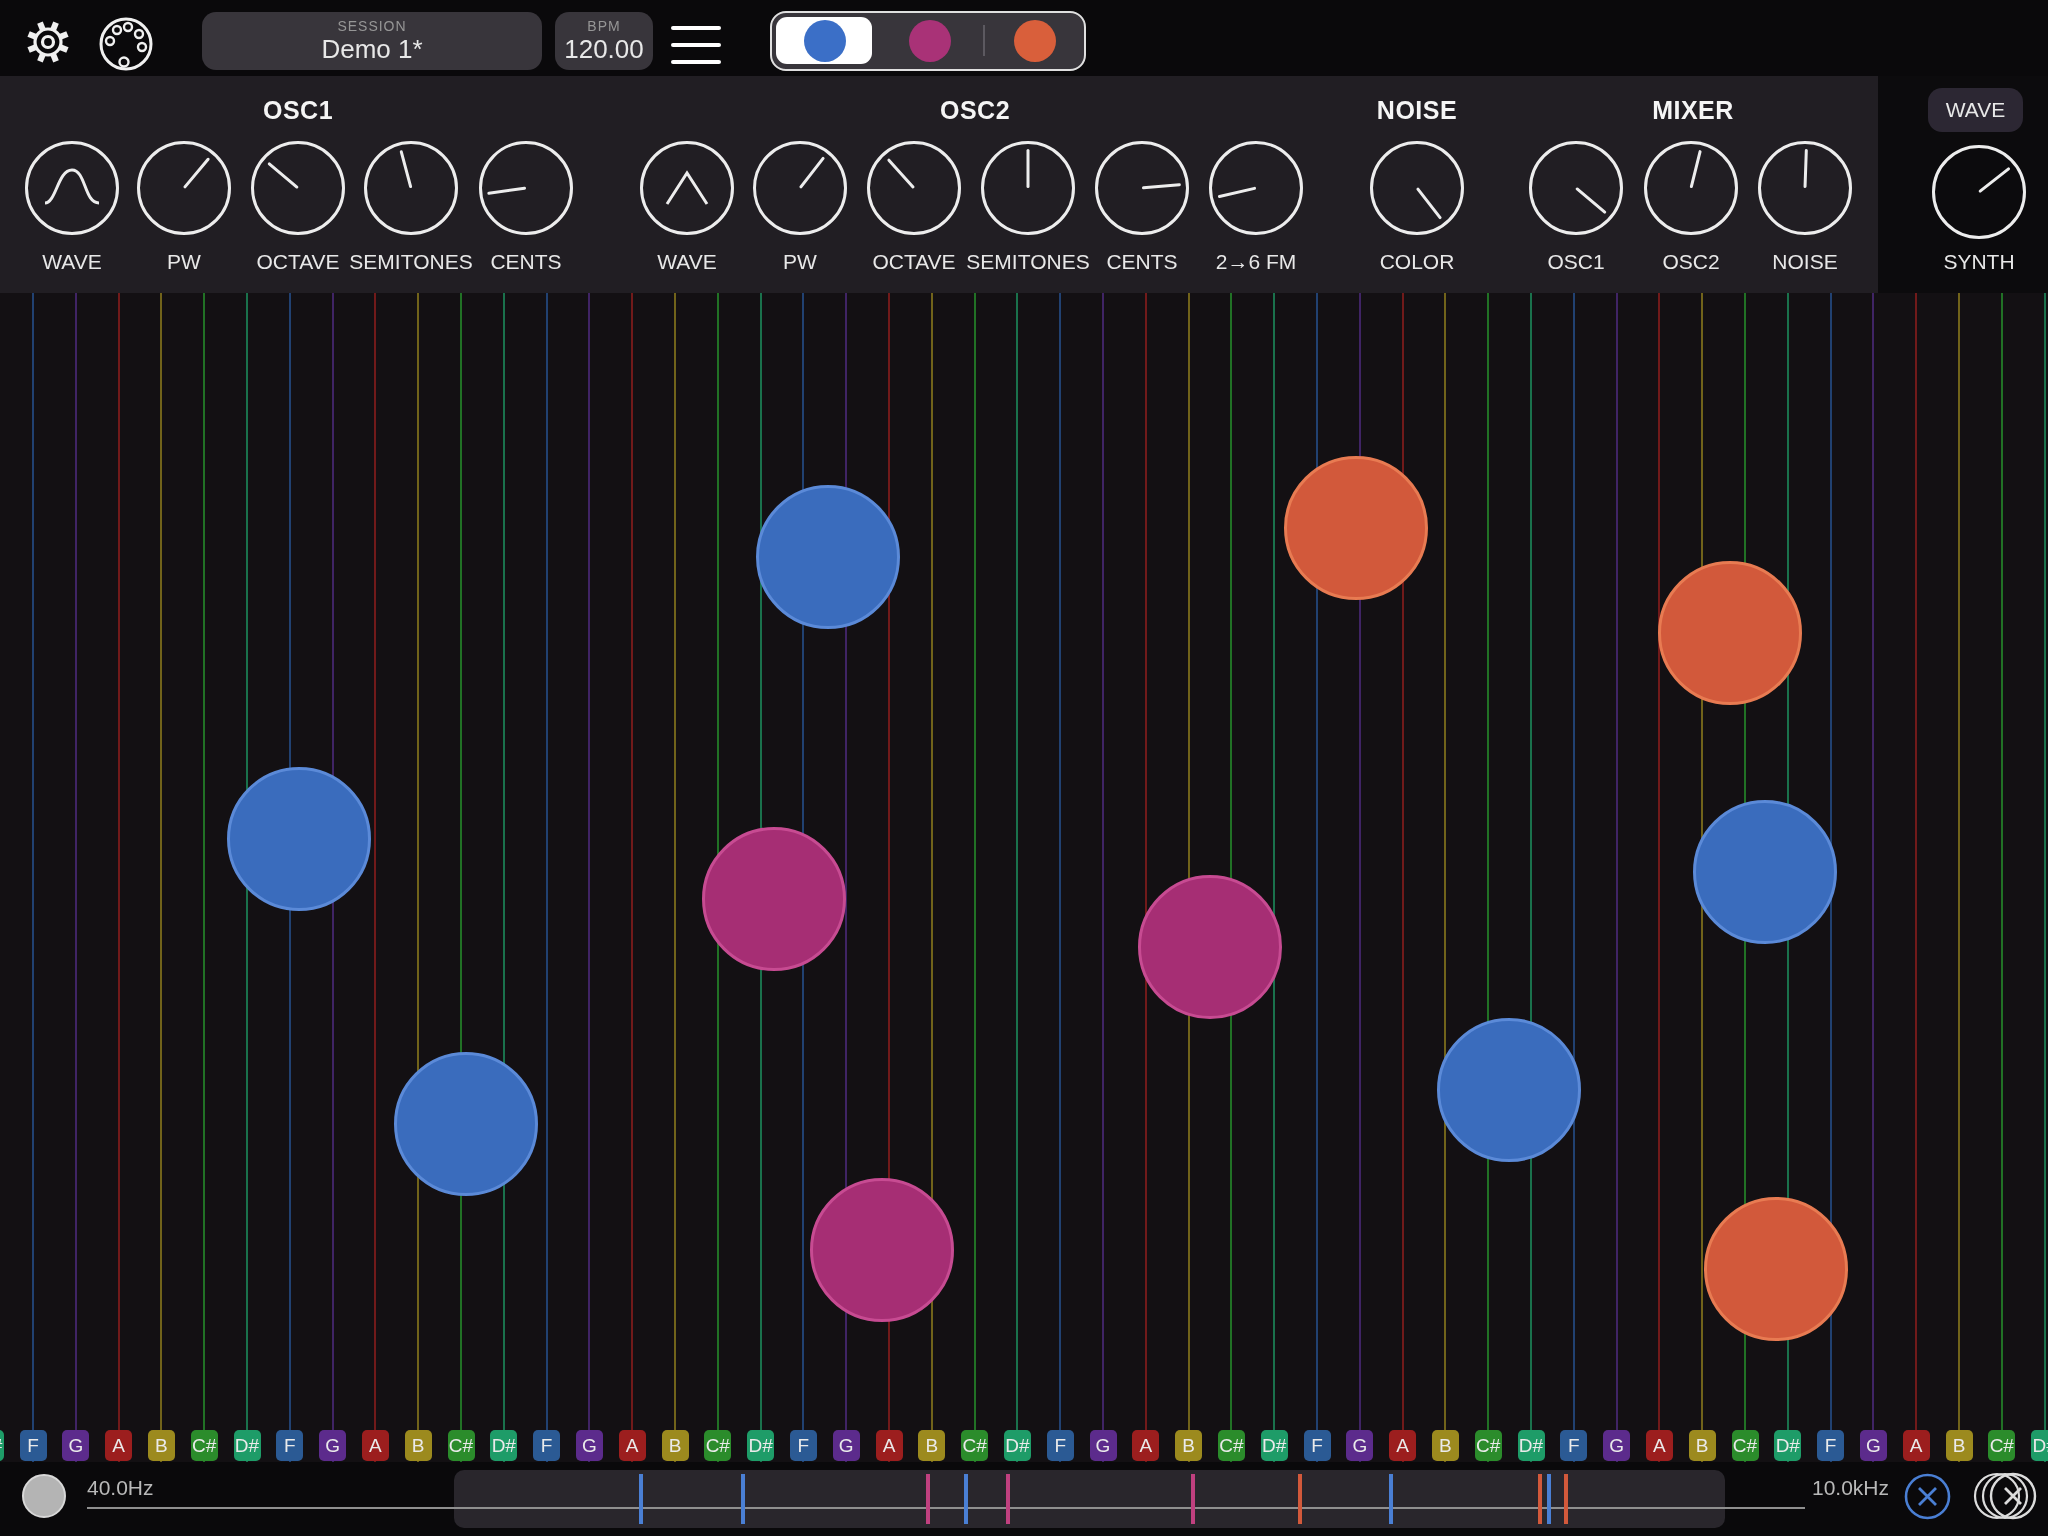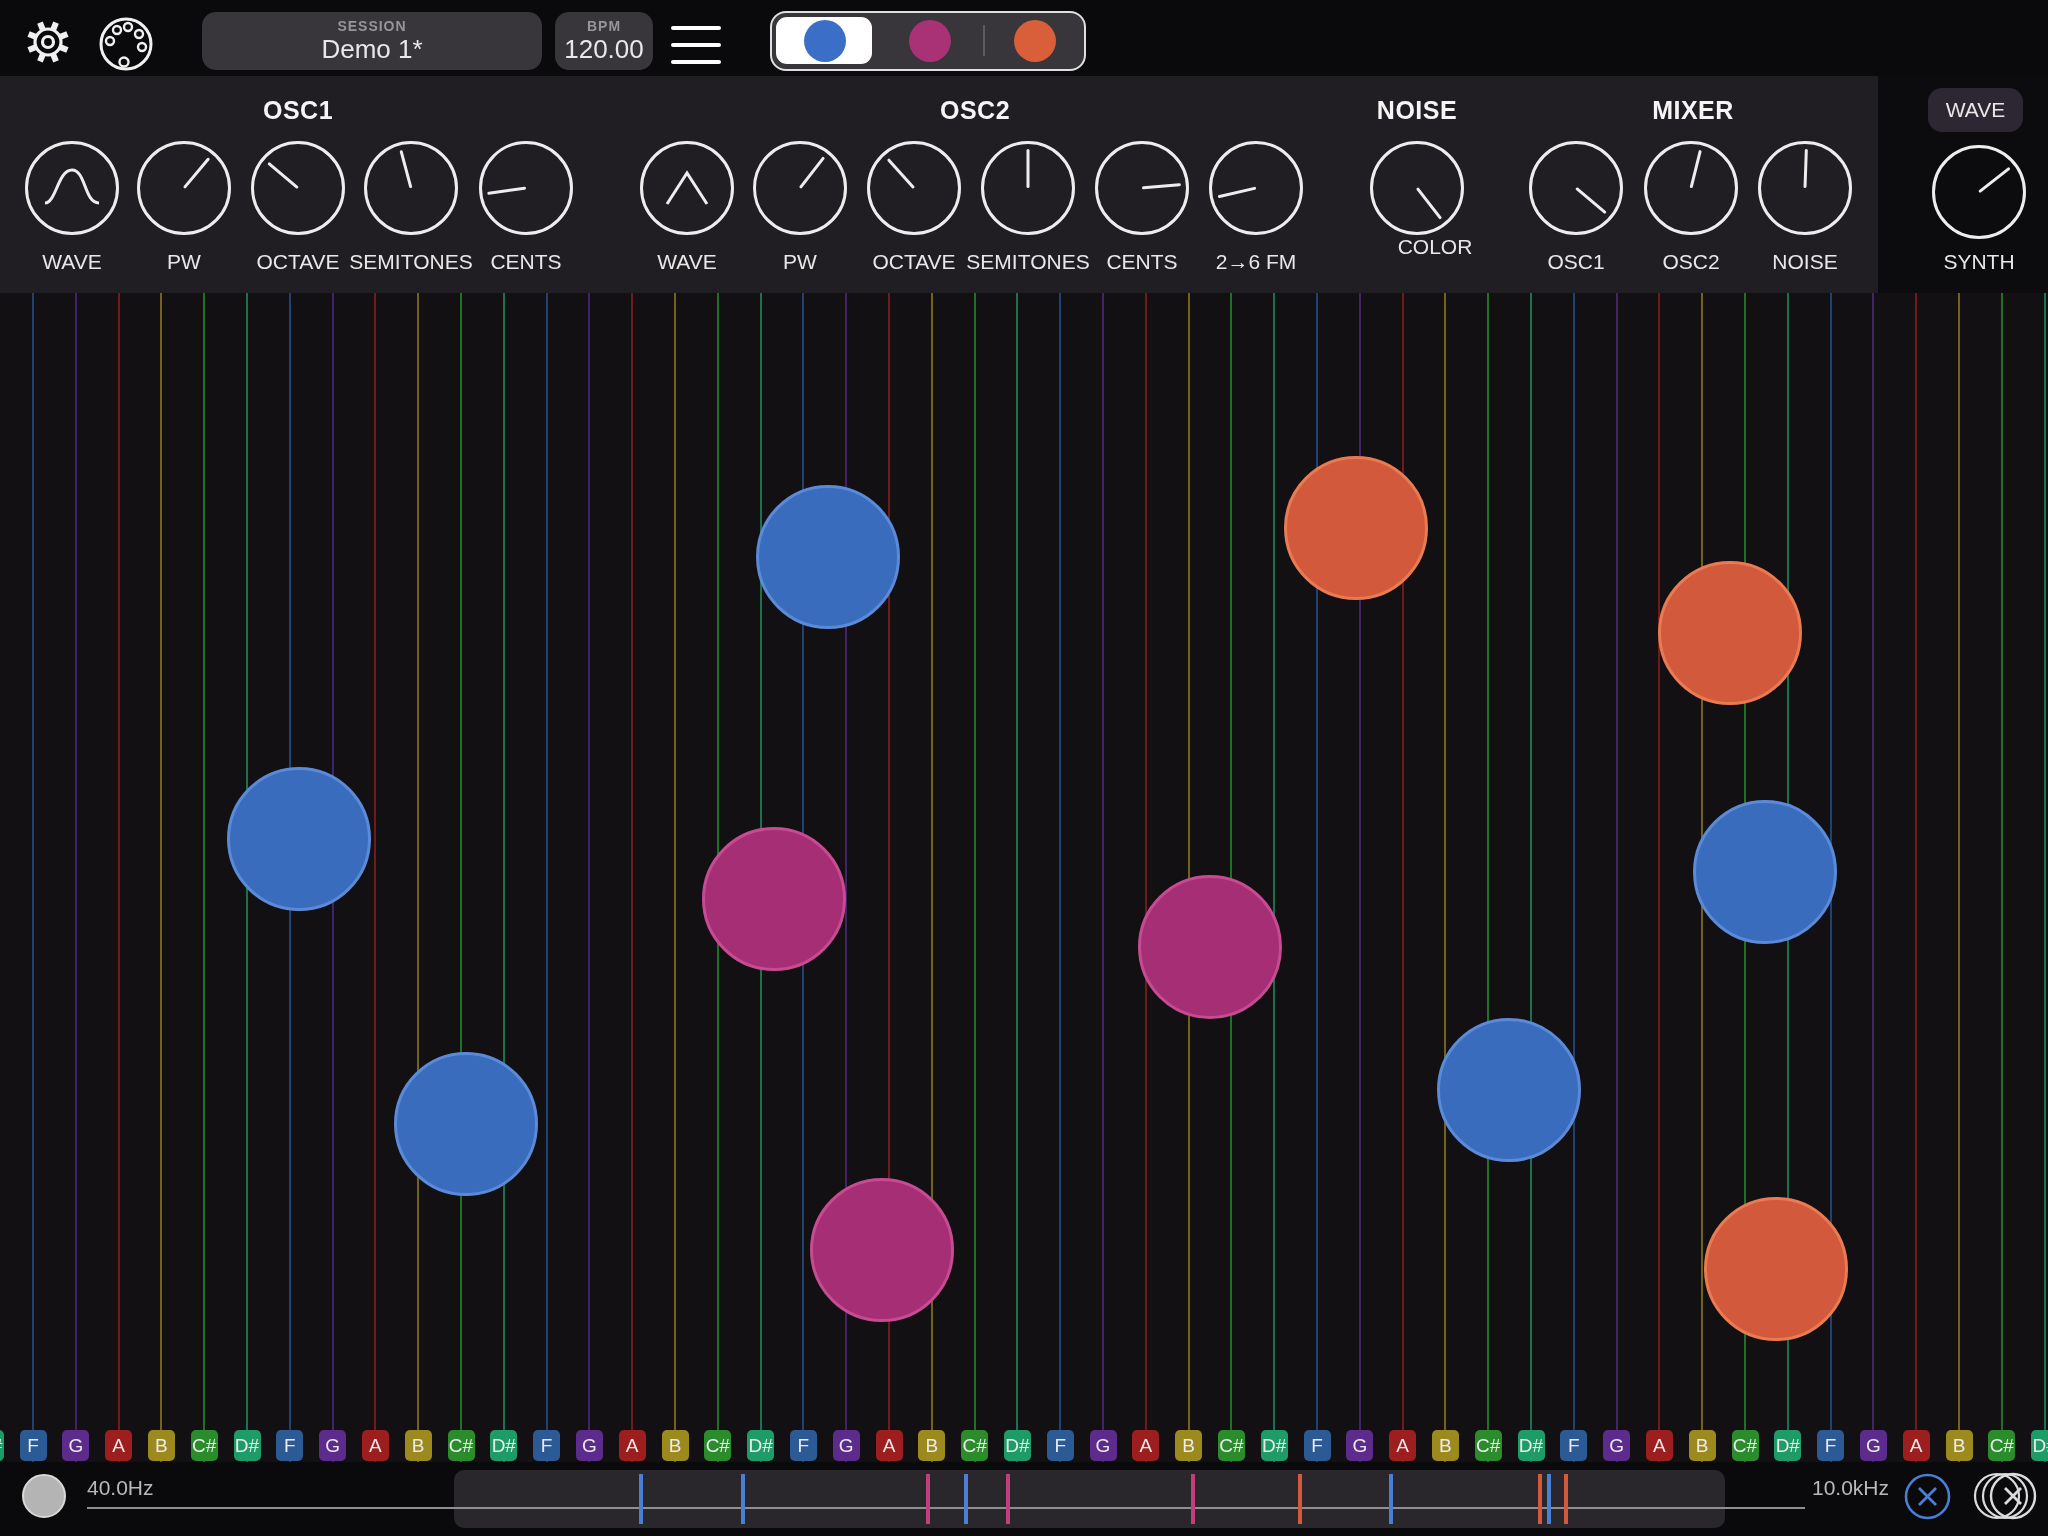--- a/index.html
+++ b/index.html
@@ -2,21 +2,21 @@
 <html><head>
 <meta charset="utf-8">
 <style>
   html,body{margin:0;padding:0;background:#000;}
   #app{position:relative;width:2048px;height:1536px;overflow:hidden;
        font-family:"Liberation Sans",sans-serif;background:#0a090b;}
   
   .topbar{position:absolute;left:0;top:0;width:2048px;height:76px;background:#0a090b;}
   .tb-box{position:absolute;top:12px;height:58px;background:#38353b;border-radius:14px;
           display:flex;flex-direction:column;align-items:center;justify-content:center;}
-  .tb-box .lbl{font-size:14px;color:#969696;letter-spacing:1px;line-height:16px;font-weight:bold;}
+  .tb-box .lbl{font-size:14px;color:#969696;letter-spacing:1px;line-height:16px;}
   .tb-box .val{font-size:26px;color:#e8e8e8;line-height:30px;white-space:nowrap;}
   .icon-btn{position:absolute;display:flex;align-items:center;justify-content:center;}
   .burger{position:absolute;left:671px;top:26px;width:50px;height:40px;cursor:pointer;}
   .burger div{position:absolute;left:0;width:50px;height:4px;background:#fff;border-radius:2px;}
   .voices{position:absolute;left:770px;top:11px;width:316px;height:60px;border:2.5px solid #e0e0e0;
           border-radius:16px;background:#38353b;box-sizing:border-box;}
   .voice-pill{position:absolute;left:4px;top:4px;width:96px;height:47px;background:#fff;border-radius:11px;}
   .voice-dot{position:absolute;top:50%;transform:translate(-50%,-50%);width:42px;height:42px;border-radius:50%;}
   .voice-div{position:absolute;top:12px;height:31px;width:2px;background:#5c5960;}
   .tabs{position:absolute;left:1508px;top:12px;width:538px;height:58px;border:2.5px solid #e0e0e0;
@@ -177,21 +177,21 @@
       </div>
       <div class="knob-label" style="left: 1142px; top: 174px;">CENTS</div>
       <div class="knob" style="left: 1209px; top: 65px;">
         <div class="ptr" style="transform: translateX(-50%) rotate(-103deg);"></div>
       </div>
       <div class="knob-label" style="left: 1256px; top: 174px;">2→6 FM</div>
       <div class="sec-label" style="left: 1417px; top: 20px;">NOISE</div>
       <div class="knob" style="left: 1370px; top: 65px;">
         <div class="ptr" style="transform: translateX(-50%) rotate(142deg);"></div>
       </div>
-      <div class="knob-label" style="left: 1417px; top: 159px; margin-left: 18px;">COLOR</div>
+      <div class="knob-label" style="left: 1417px; top: 174px;">COLOR</div>
       <div class="sec-label" style="left: 1693px; top: 20px;">MIXER</div>
       <div class="knob" style="left: 1529px; top: 65px;">
         <div class="ptr" style="transform: translateX(-50%) rotate(130deg);"></div>
       </div>
       <div class="knob-label" style="left: 1576px; top: 174px;">OSC1</div>
       <div class="knob" style="left: 1644px; top: 65px;">
         <div class="ptr" style="transform: translateX(-50%) rotate(14deg);"></div>
       </div>
       <div class="knob-label" style="left: 1691px; top: 174px;">OSC2</div>
       <div class="knob" style="left: 1758px; top: 65px;">

